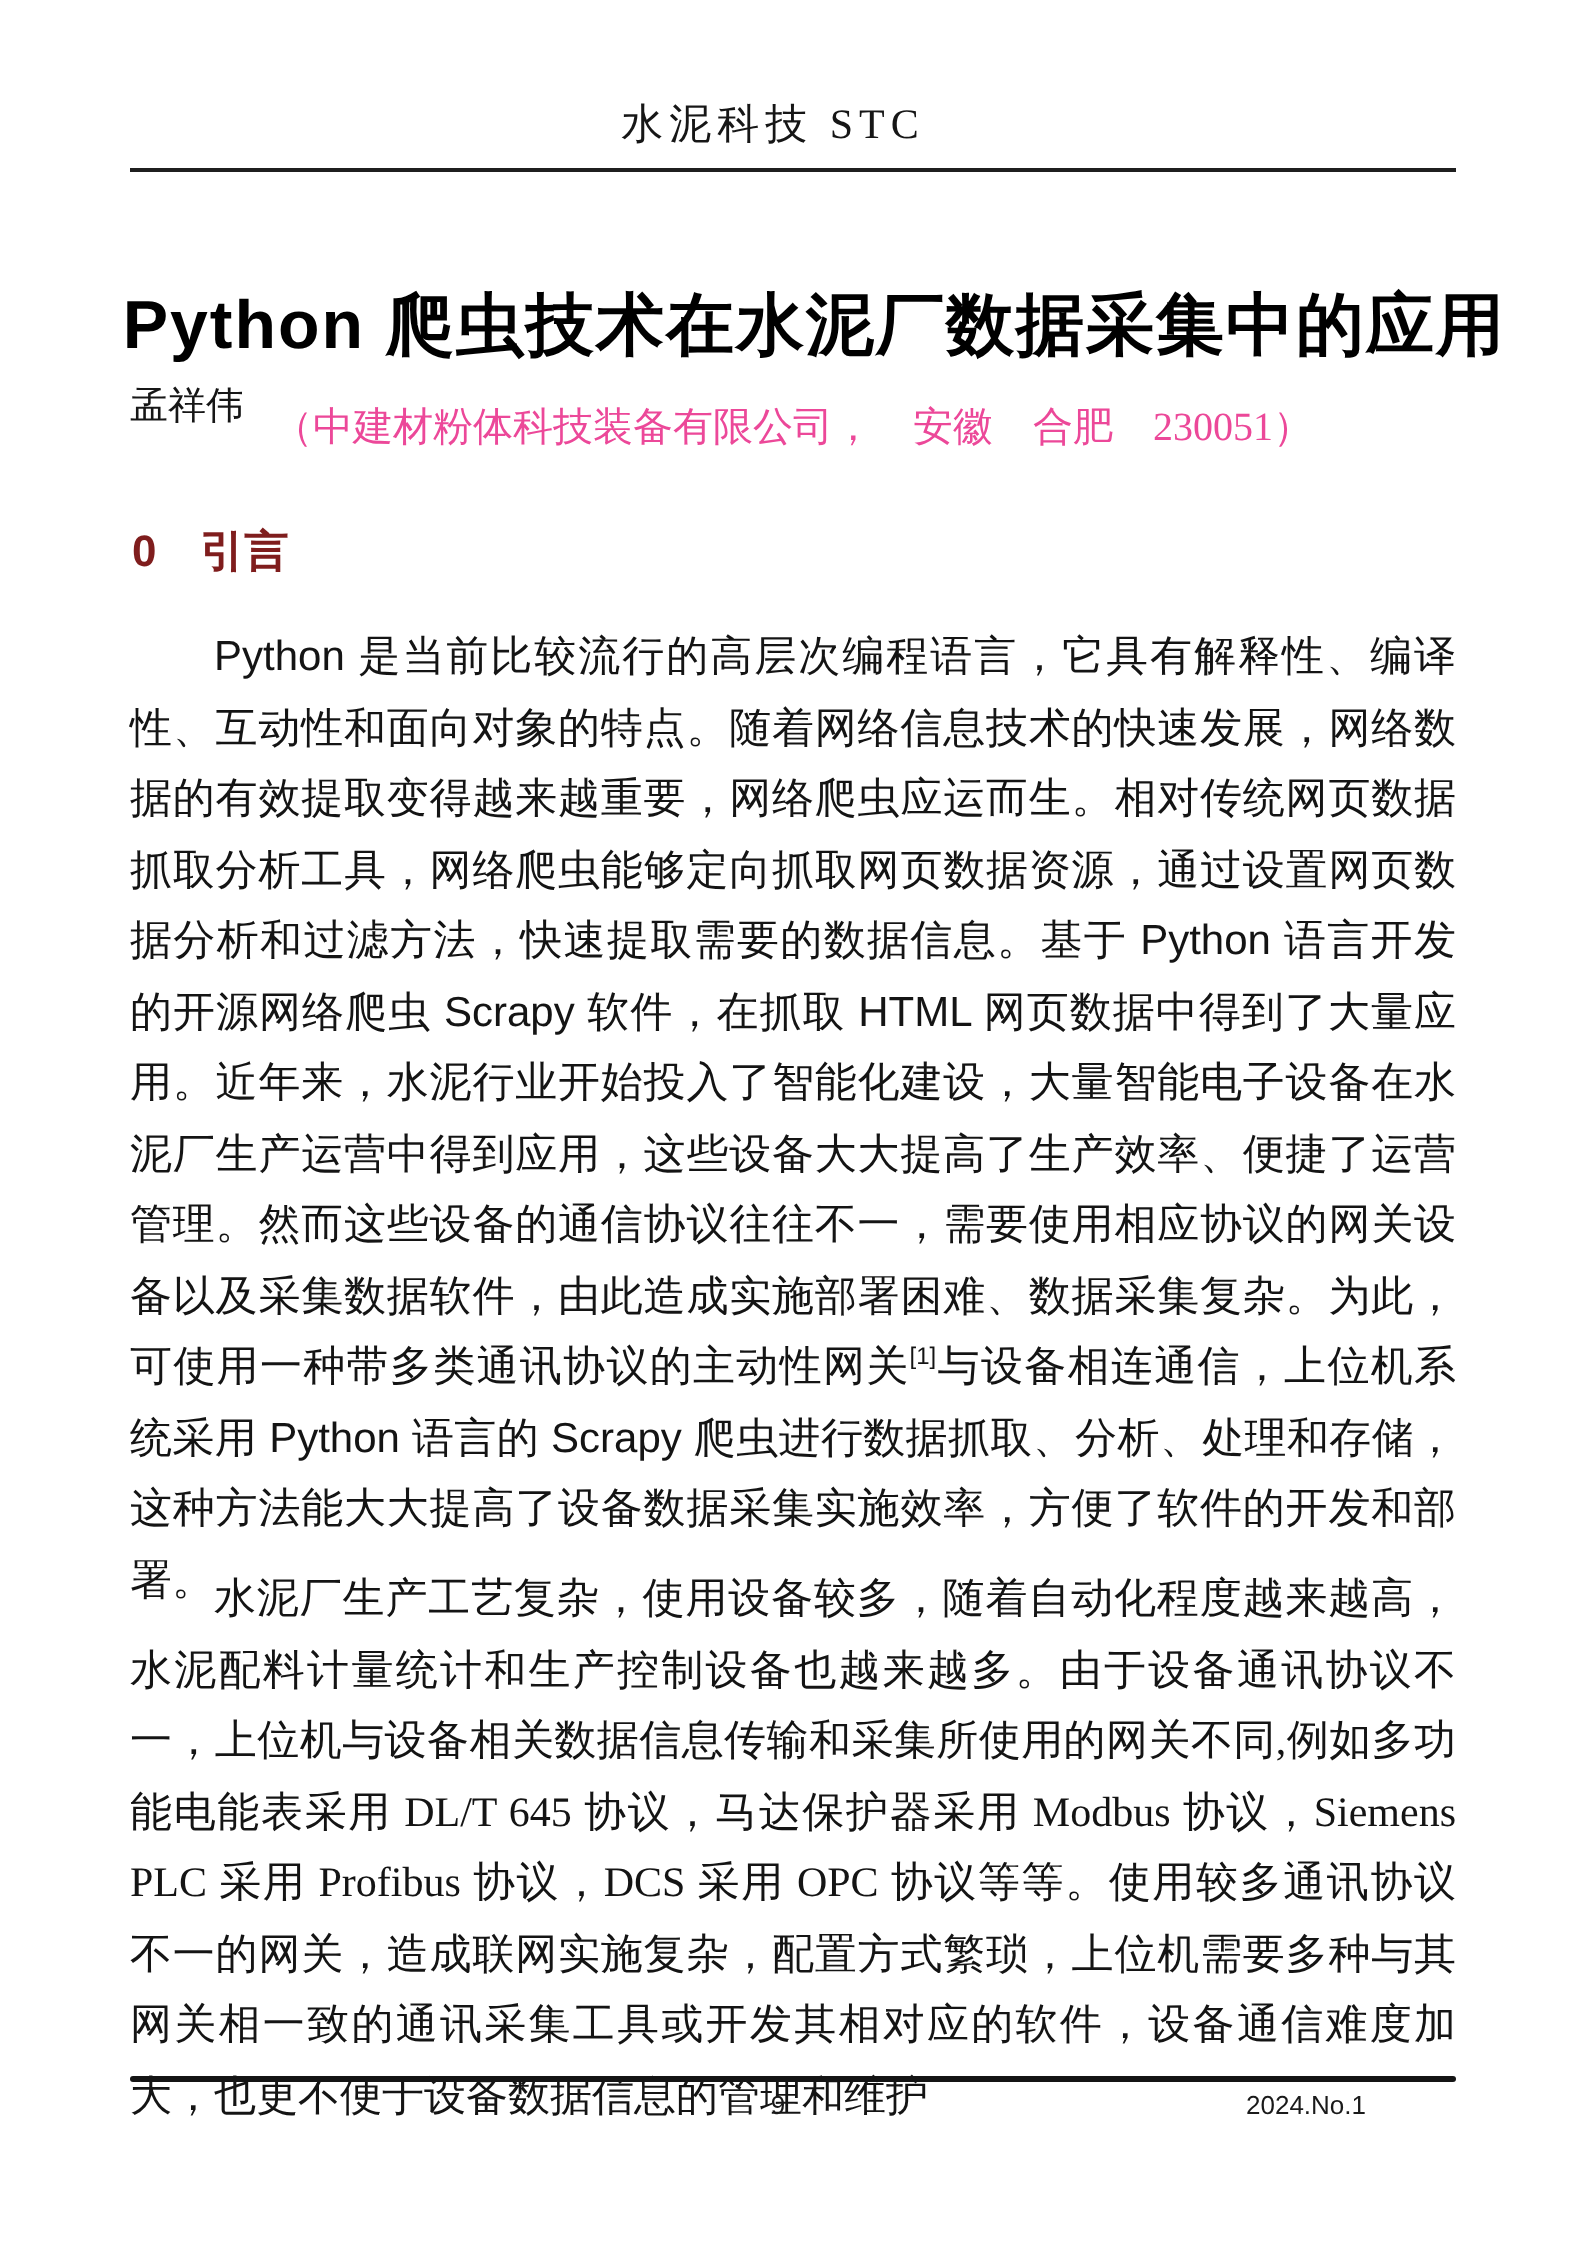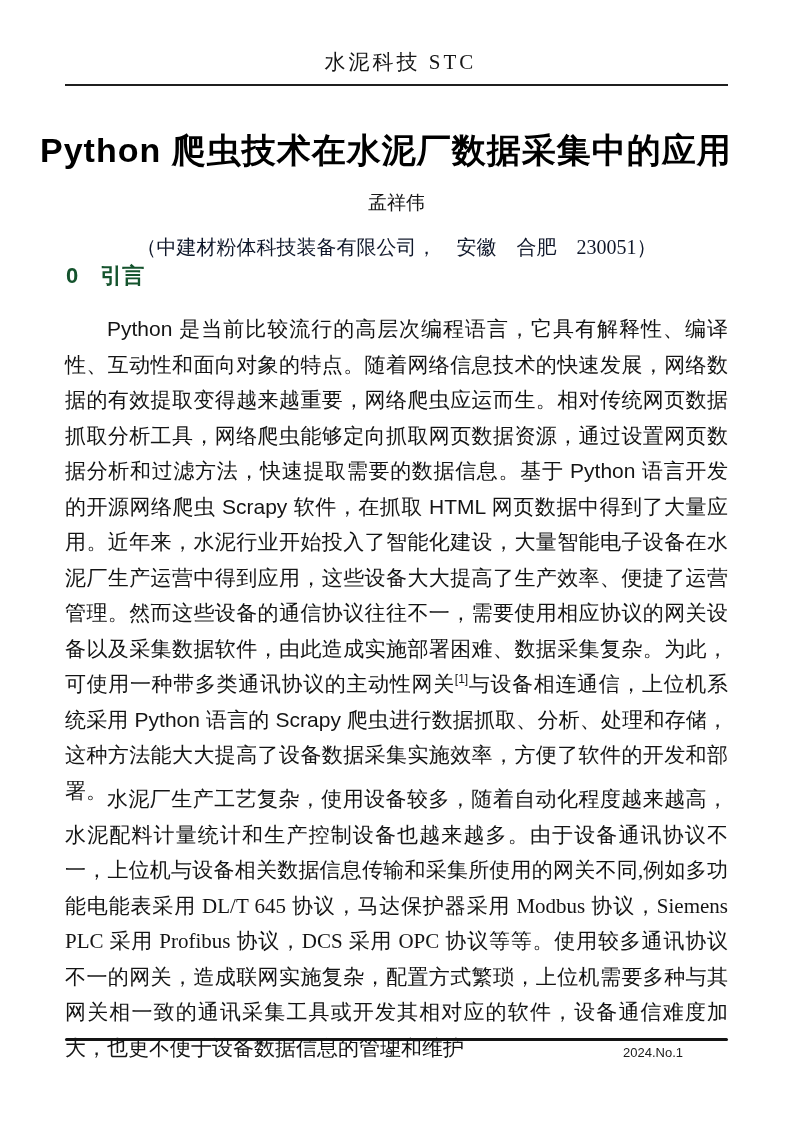--- a/index.html
+++ b/index.html
@@ -10,54 +10,53 @@
     font-family: "Liberation Sans", "DejaVu Sans", sans-serif;
     color: #111111;
     overflow: hidden;
   }
   .page {
     position: absolute; inset: 0;
     background: #ffffff;
   }
   
   .journal-header {
-    position: absolute; top: 48px; left: 69px; width: 663px;
+    position: absolute; top: 48px; left: 55px; width: 663px;
     text-align: center;
     font-family: "Liberation Serif", "DejaVu Serif", serif;
     font-size: 21px; letter-spacing: 3px; color: #161616;
   }
   .header-rule {
     position: absolute; top: 84px; left: 65px; width: 663px; height: 2px;
     background: #1f1f1f;
   }
   
   .article-title {
-    position: absolute; top: 128px; left: 40px; width: 713px;
-    text-align: left;
+    position: absolute; top: 140px; left: 40px; width: 713px;
+    text-align: right;
     font-family: "Liberation Sans", "DejaVu Sans", sans-serif;
     font-weight: 700; font-size: 34px; letter-spacing: 1px; color: #000000;
     white-space: nowrap;
   }
   .article-author {
     position: absolute; top: 190px; left: 65px; width: 663px;
-    text-align: center;
     font-family: "Liberation Serif", "DejaVu Serif", serif;
     font-size: 19px; color: #161616;
   }
   .article-affiliation {
-    position: absolute; top: 234px; left: 65px; width: 663px;
+    position: absolute; top: 200px; left: 65px; width: 663px;
     text-align: center;
     font-family: "Liberation Serif", "DejaVu Serif", serif;
-    font-size: 20px; color: #0f172a;
+    font-size: 20px; color: #ec4899;
     white-space: nowrap;
   }
   
   .section-heading {
     position: absolute; left: 66px; width: 662px;
-    font-weight: 700; font-size: 22px; color: #14532d;
+    font-weight: 700; font-size: 22px; color: #7f1d1d;
   }
   .section-heading .sec-num { display: inline-block; margin-right: 22px; }
   #heading-intro { top: 261px; }
   #heading-sec1  { top: 731px; }
   
   .body-paragraph {
     position: absolute; left: 65px; width: 663px;
     font-size: 21px; line-height: 35.5px;
     text-align: justify; text-justify: inter-ideograph;
     text-indent: 2em; color: #141414;

